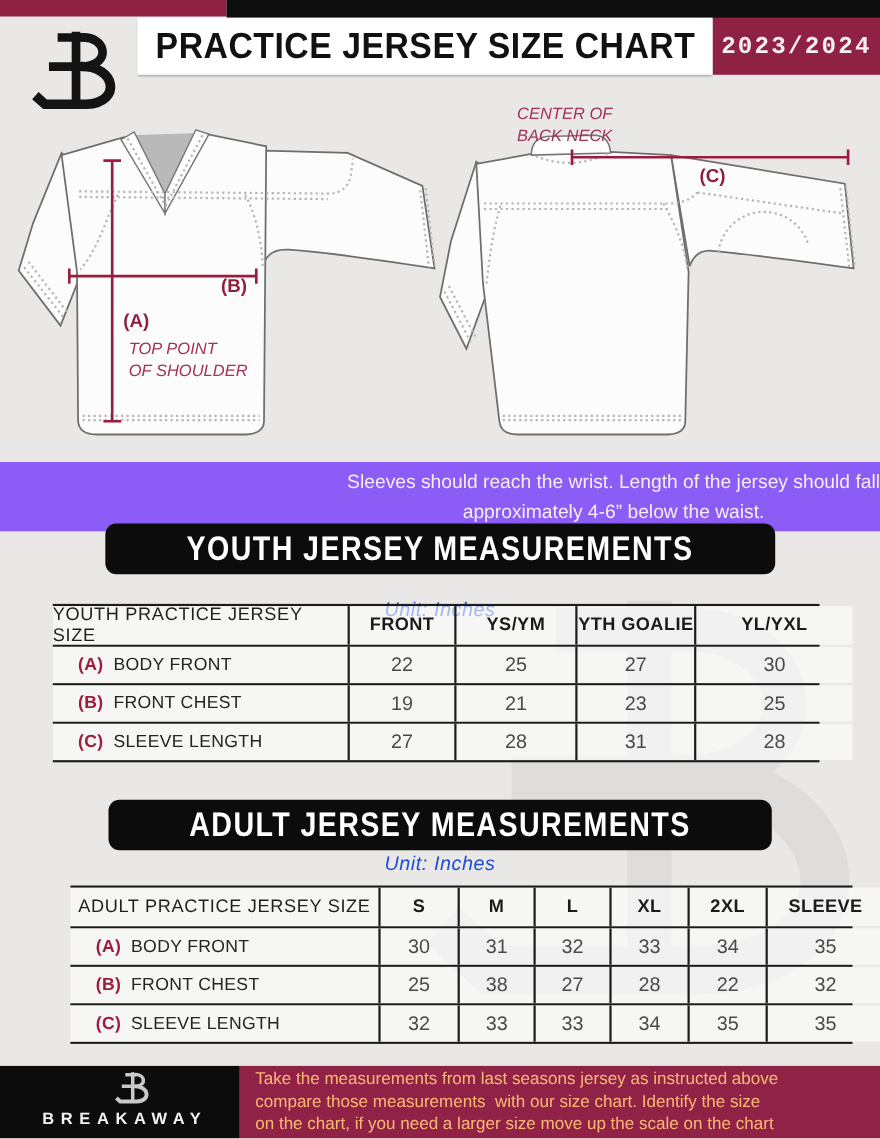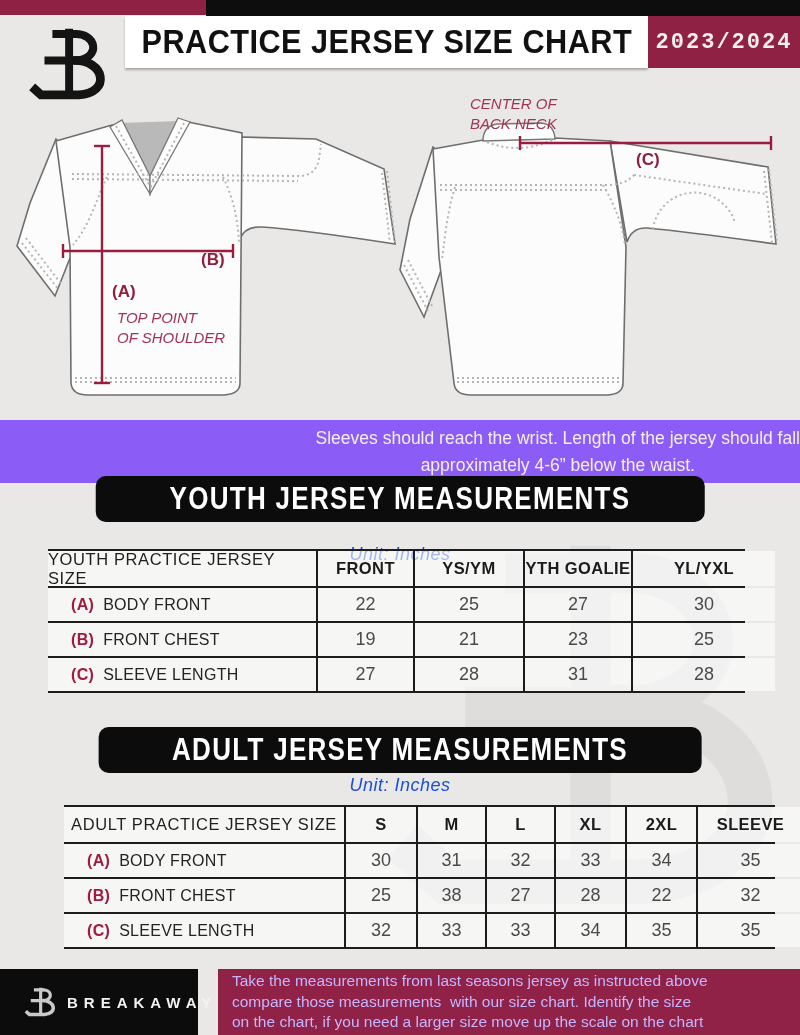--- a/index.html
+++ b/index.html
@@ -47,27 +47,27 @@
   .td.val{justify-content:center;border-left:2px solid #1c1c1c;font-size:18px;color:#4a4a4a;}
   .tr.head .td.val{font-weight:700;font-size:16.5px;color:#1b1b1b;letter-spacing:.4px;}
   .td.lab{padding-left:23px;gap:9px;font-size:16px;color:#242424;letter-spacing:.3px;}
   .tr.head .td.lab{justify-content:center;padding-left:0;font-size:16.5px;color:#1f1f1f;letter-spacing:.6px;}
   .tag{color:#9d1c40;font-weight:800;}
 
   
   .watermark{position:absolute;left:380px;top:480px;width:430px;height:490px;color:#6d6d6d;opacity:.08;z-index:0;}
 
   
-  .footer-black{position:absolute;left:0;top:969px;width:198px;height:66px;background:#0c0c0c;
-    display:flex;align-items:center;}
+  .footer-black{position:absolute;left:0;top:969px;width:218px;height:66px;background:#0c0c0c;
+    display:flex;align-items:center;flex-direction:column;}
   .footer-maroon{position:absolute;left:218px;top:969px;width:582px;height:66px;background:#912247;
     display:flex;align-items:center;}
   .footer-logo{width:34px;height:40px;color:#c9c9c9;margin-left:24px;flex:none;}
   .brand-word{color:#f2f2f2;font-size:15px;font-weight:700;letter-spacing:6px;margin-left:9px;}
-  .footer-note{color:#c4b5fd;font-size:15.5px;line-height:1.32;white-space:pre;margin-left:14px;}
+  .footer-note{color:#fdba74;font-size:15.5px;line-height:1.32;white-space:pre;margin-left:14px;}
 </style>
 </head>
 <body>
 
 <div class="page">
 
   <svg width="0" height="0" style="position:absolute" aria-hidden="true">
     <defs>
       <symbol id="bkB" viewBox="0 0 96 100">
         <g stroke="currentColor" fill="none" stroke-linecap="butt" stroke-linejoin="miter">

